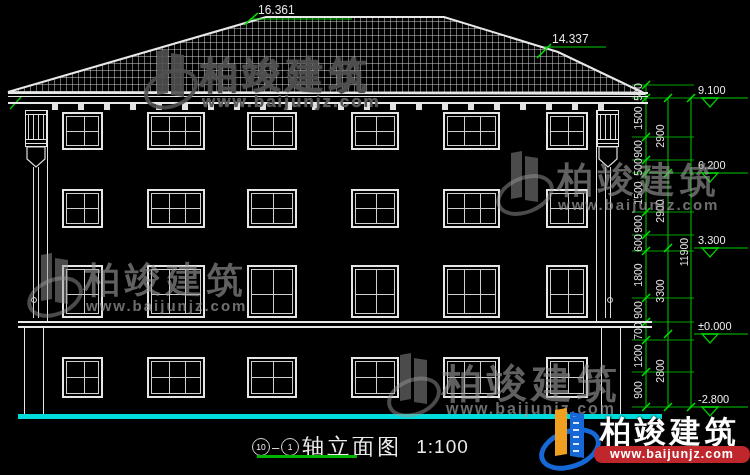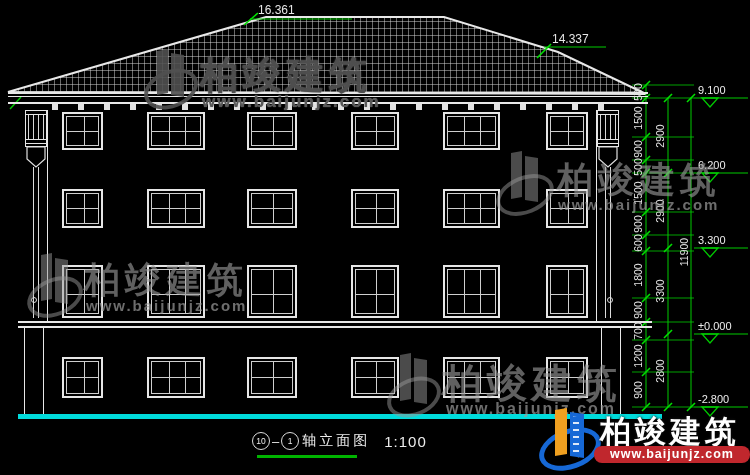--- a/index.html
+++ b/index.html
@@ -20,22 +20,22 @@
   .wm .url{font-weight:bold;letter-spacing:2px;}
   .wm1 .brand{font-size:38px;color:rgba(75,75,75,0.95);text-shadow:0 0 2px #8a8a8a;}
   .wm1 .url{font-size:17px;color:rgba(85,85,85,0.95);text-shadow:0 0 1px #8a8a8a;}
   .wmgray .brand{font-size:36px;color:rgba(155,155,155,0.62);}
   .wmgray .url{font-size:15px;color:rgba(155,155,155,0.7);}
   .wm4 .brand{font-size:40px;}
   .title{position:absolute;left:252px;top:432px;display:flex;align-items:center;color:#ececec;}
   .axcircle{width:16px;height:16px;border:1.2px solid #dcdcdc;border-radius:50%;
             display:flex;align-items:center;justify-content:center;font-size:8.5px;color:#ececec;}
   .axdash{margin:0 2px;font-size:13px;color:#ececec;}
-  .tname{font-size:14px;letter-spacing:3px;margin-left:3px;}
-  .tscale{font-size:15px;margin-left:14px;letter-spacing:1px;}
+  .tname{font-size:22px;letter-spacing:3px;margin-left:3px;}
+  .tscale{font-size:19px;margin-left:14px;letter-spacing:1px;}
   .cap{position:absolute;border:1px solid #e6e6e6;box-sizing:border-box;background:#000;}
   .flute{position:absolute;left:2px;right:2px;background:
          repeating-linear-gradient(90deg,#d8d8d8 0 1px,transparent 1px 5px);}
   .ring{position:absolute;left:0;right:0;height:1px;background:#e6e6e6;}
   .spout{position:absolute;width:6px;border-left:1px solid #dcdcdc;border-right:1px solid #dcdcdc;box-sizing:border-box;}
   .logo{position:absolute;}
   .logo .ringo{position:absolute;border-radius:50%;}
   .logo .bar{position:absolute;}
   .banner{position:absolute;background:#c0272d;border-radius:8px;color:#fff;
           font-weight:bold;font-size:12.5px;letter-spacing:1px;text-align:center;}

